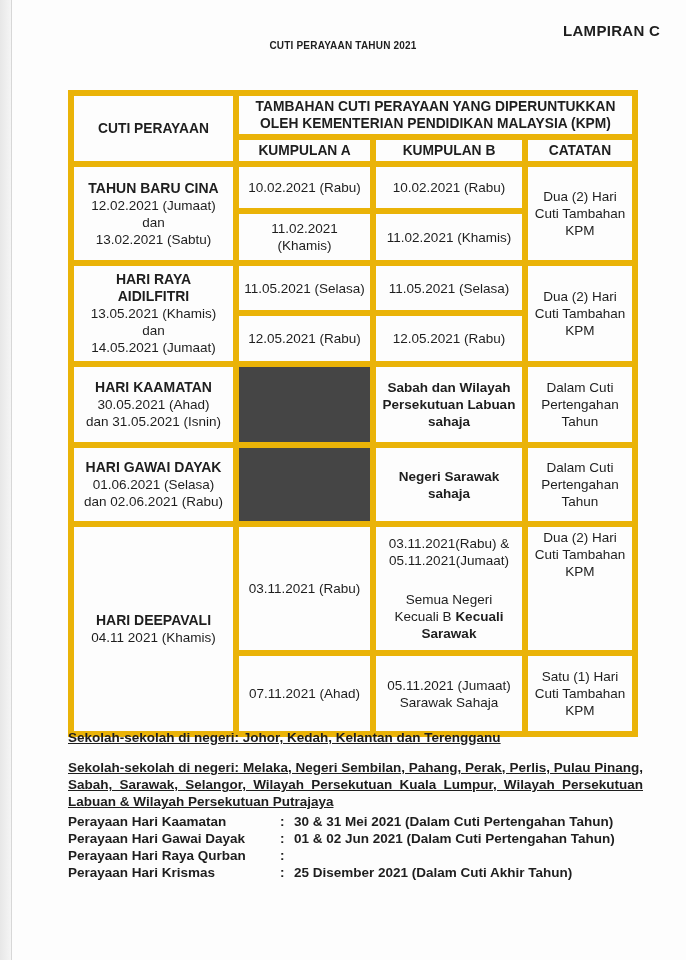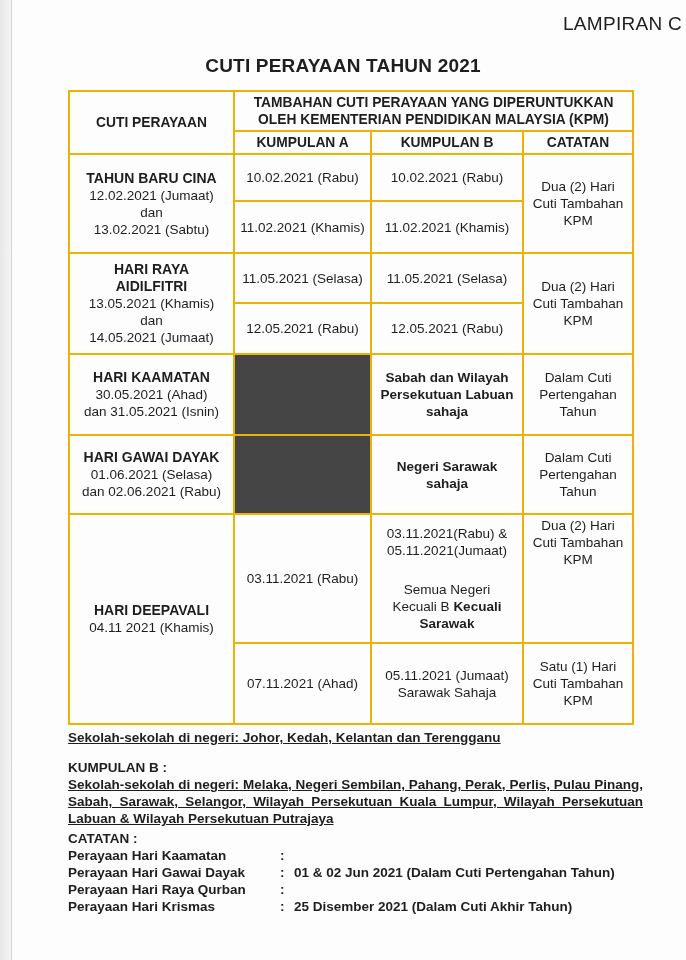--- a/index.html
+++ b/index.html
@@ -7,35 +7,35 @@
     width:686px;height:960px;overflow:hidden;position:relative;
     background:#fdfdfd;color:#1e1e1e;
     font-family:"Liberation Sans","DejaVu Sans",sans-serif;
   }
   .scan-edge{
     position:absolute;left:0;top:0;bottom:0;width:11px;
     background:linear-gradient(to right,#e7e7e7,#f5f5f5);
     border-right:1px solid #d7d7d7;
   }
   .lampiran{
-    position:absolute;top:13px;left:563px;
-    font-weight:normal;font-size:19px;letter-spacing:.3px;
+    position:absolute;top:22px;left:563px;
+    font-weight:bold;font-size:15px;letter-spacing:.3px;
   }
   .doc-title{
-    position:absolute;top:55px;left:0;width:100%;text-align:center;
-    font-weight:bold;font-size:19px;letter-spacing:.2px;
+    position:absolute;top:40px;left:0;width:100%;text-align:center;
+    font-weight:bold;font-size:10px;letter-spacing:.2px;
   }
   table.holiday{
     position:absolute;left:68px;top:90px;
     width:564px;table-layout:fixed;border-collapse:collapse;
     border:2px solid #2d2d2d;
     font-size:13.5px;line-height:17px;
   }
   table.holiday td{
-    border:2px solid #eab308;
+    border:6px solid #eab308;
     text-align:center;vertical-align:middle;
     padding:2px 4px;
   }
   td.head{font-weight:bold;font-size:13.8px;}
   .pre{white-space:pre-line;}
   td.c1 .hname{font-weight:bold;font-size:14px;white-space:pre-line;}
   td.c1 .hdates{white-space:pre-line;}
   td.bold-cell{font-weight:bold;}
   td.redacted{background:#454545;}
   tr.hr1{height:35px;} tr.hr2{height:16px;margin-top:40px;}
@@ -178,28 +178,27 @@
 KPM</td>
     </tr>
   </tbody>
 </table>
 
 <div class="footnotes">
   <div class="fn-block">
     <div class="fn-body">Sekolah-sekolah di negeri: Johor, Kedah, Kelantan dan Terengganu</div>
   </div>
   <div class="fn-block tight">
-    <div>KUMPULAN B :</div>
     <div class="fn-body">Sekolah-sekolah di negeri: Melaka, Negeri Sembilan, Pahang, Perak, Perlis, Pulau Pinang, Sabah, Sarawak, Selangor, Wilayah Persekutuan Kuala Lumpur, Wilayah Persekutuan Labuan &amp; Wilayah Persekutuan Putrajaya</div>
   </div>
   <div class="fn-block">
-    <div>CATATAN :</div>
     <div class="cat-entry">
       <span>Perayaan Hari Kaamatan</span>
       <span>:</span>
+      <span class="cat-value">30 &amp; 31 Mei 2021 (Dalam Cuti Pertengahan Tahun)</span>
     </div>
     <div class="cat-entry">
       <span>Perayaan Hari Gawai Dayak</span>
       <span>:</span>
       <span class="cat-value">01 &amp; 02 Jun 2021 (Dalam Cuti Pertengahan Tahun)</span>
     </div>
     <div class="cat-entry">
       <span>Perayaan Hari Raya Qurban</span>
       <span>:</span>
     </div>

